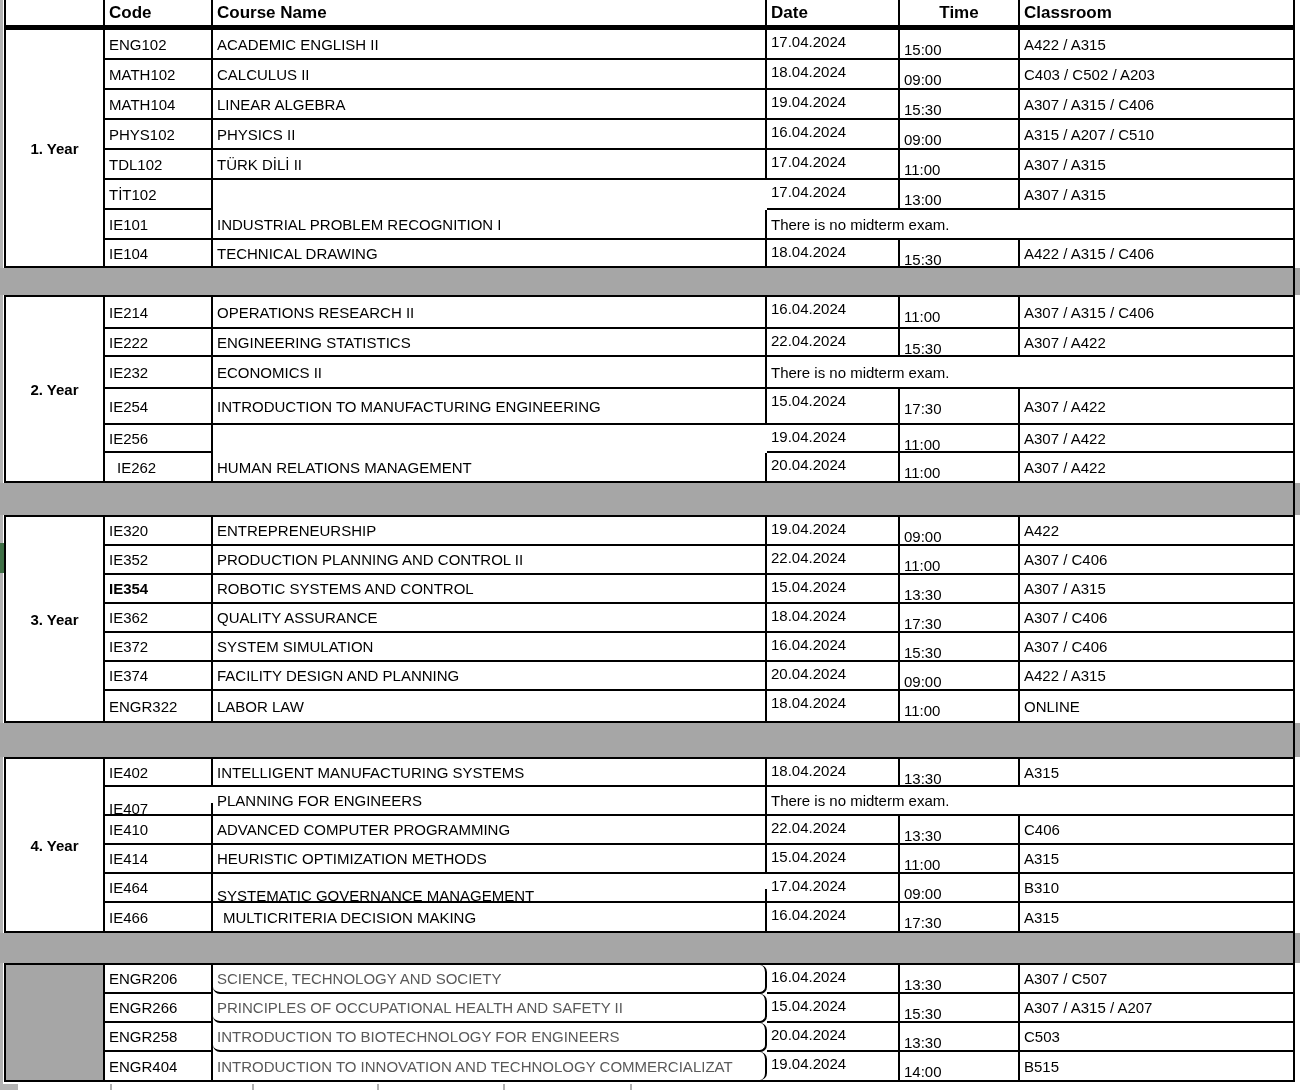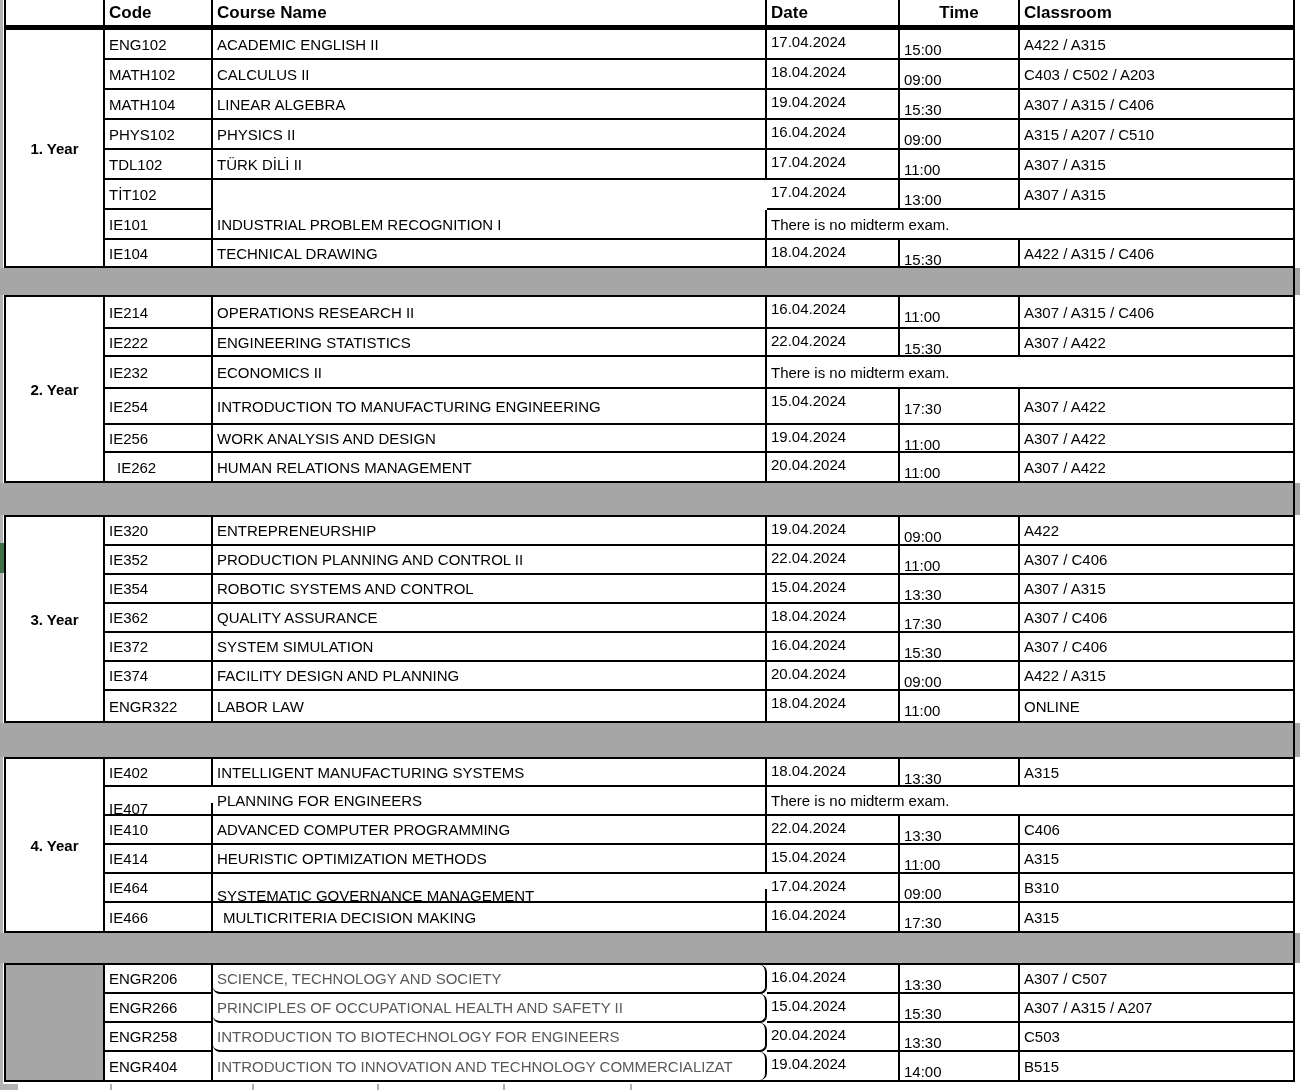--- a/index.html
+++ b/index.html
@@ -130,21 +130,20 @@
         <div class="cell room-cell last-col" style="grid-area: 2 / 6;">A307 / A422</div>
         <div class="cell code-cell" style="grid-area: 3 / 2;">IE232</div>
         <div class="cell name-cell" style="grid-area: 3 / 3;">ECONOMICS II</div>
         <div class="cell noexam-cell last-col" style="grid-area: 3 / 4 / auto / span 3;">There is no midterm exam.</div>
         <div class="cell code-cell" style="grid-area: 4 / 2;">IE254</div>
         <div class="cell name-cell" style="grid-area: 4 / 3;">INTRODUCTION TO MANUFACTURING ENGINEERING</div>
         <div class="cell date-cell" style="grid-area: 4 / 4;">15.04.2024</div>
         <div class="cell time-cell" style="grid-area: 4 / 5;">17:30</div>
         <div class="cell room-cell last-col" style="grid-area: 4 / 6;">A307 / A422</div>
         <div class="cell code-cell" style="grid-area: 5 / 2;">IE256</div>
-        <div class="cell name-cell" style="grid-area: 5 / 3;">WORK ANALYSIS AND DESIGN</div>
         <div class="cell date-cell" style="grid-area: 5 / 4;">19.04.2024</div>
         <div class="cell time-cell" style="grid-area: 5 / 5;">11:00</div>
         <div class="cell room-cell last-col" style="grid-area: 5 / 6;">A307 / A422</div>
         <div class="cell code-cell last-row" style="grid-area: 6 / 2; padding-left: 12px;">IE262</div>
         <div class="cell name-cell last-row" style="grid-area: 6 / 3;">HUMAN RELATIONS MANAGEMENT</div>
         <div class="cell date-cell last-row" style="grid-area: 6 / 4;">20.04.2024</div>
         <div class="cell time-cell last-row" style="grid-area: 6 / 5;">11:00</div>
         <div class="cell room-cell last-col last-row" style="grid-area: 6 / 6;">A307 / A422</div>
       </div>
       <div class="section" style="top: 515px; height: 208px; grid-template-rows: 29px 29px 29px 29px 29px 29px 30px;">
@@ -154,21 +153,21 @@
         <div class="cell code-cell" style="grid-area: 1 / 2;">IE320</div>
         <div class="cell name-cell" style="grid-area: 1 / 3;">ENTREPRENEURSHIP</div>
         <div class="cell date-cell" style="grid-area: 1 / 4;">19.04.2024</div>
         <div class="cell time-cell" style="grid-area: 1 / 5;">09:00</div>
         <div class="cell room-cell last-col" style="grid-area: 1 / 6;">A422</div>
         <div class="cell code-cell" style="grid-area: 2 / 2;">IE352</div>
         <div class="cell name-cell" style="grid-area: 2 / 3;">PRODUCTION PLANNING AND CONTROL II</div>
         <div class="cell date-cell" style="grid-area: 2 / 4;">22.04.2024</div>
         <div class="cell time-cell" style="grid-area: 2 / 5;">11:00</div>
         <div class="cell room-cell last-col" style="grid-area: 2 / 6;">A307 / C406</div>
-        <div class="cell code-cell" style="grid-area: 3 / 2;">IE354</div>
+        <div class="cell code-cell" style="grid-area: 3 / 2; font-weight: bold;">IE354</div>
         <div class="cell name-cell" style="grid-area: 3 / 3;">ROBOTIC SYSTEMS AND CONTROL</div>
         <div class="cell date-cell" style="grid-area: 3 / 4;">15.04.2024</div>
         <div class="cell time-cell" style="grid-area: 3 / 5;">13:30</div>
         <div class="cell room-cell last-col" style="grid-area: 3 / 6;">A307 / A315</div>
         <div class="cell code-cell" style="grid-area: 4 / 2;">IE362</div>
         <div class="cell name-cell" style="grid-area: 4 / 3;">QUALITY ASSURANCE</div>
         <div class="cell date-cell" style="grid-area: 4 / 4;">18.04.2024</div>
         <div class="cell time-cell" style="grid-area: 4 / 5;">17:30</div>
         <div class="cell room-cell last-col" style="grid-area: 4 / 6;">A307 / C406</div>
         <div class="cell code-cell" style="grid-area: 5 / 2;">IE372</div>

